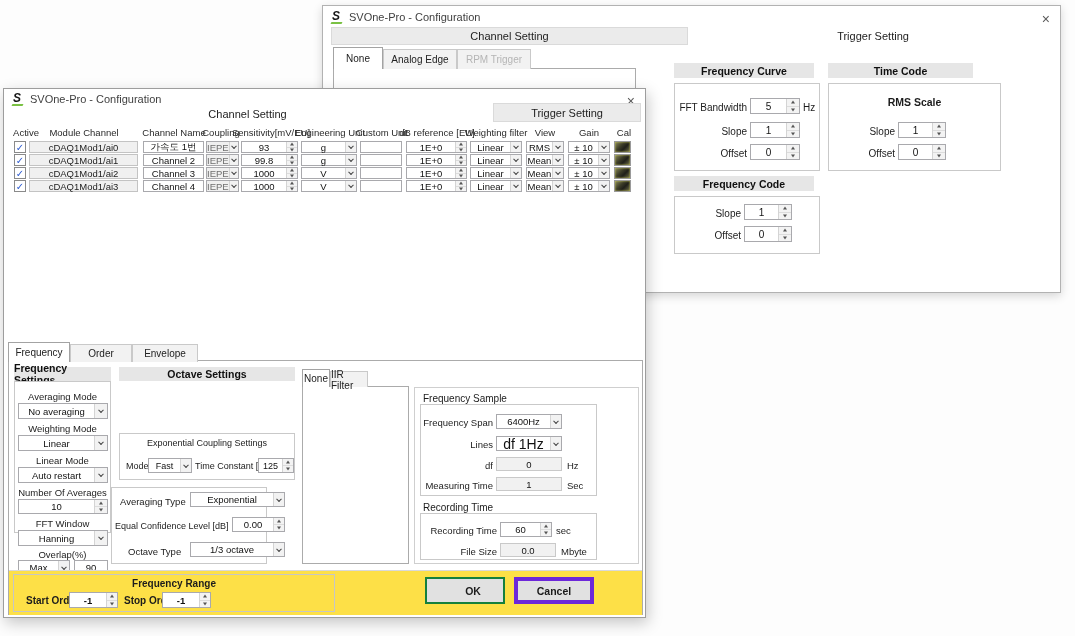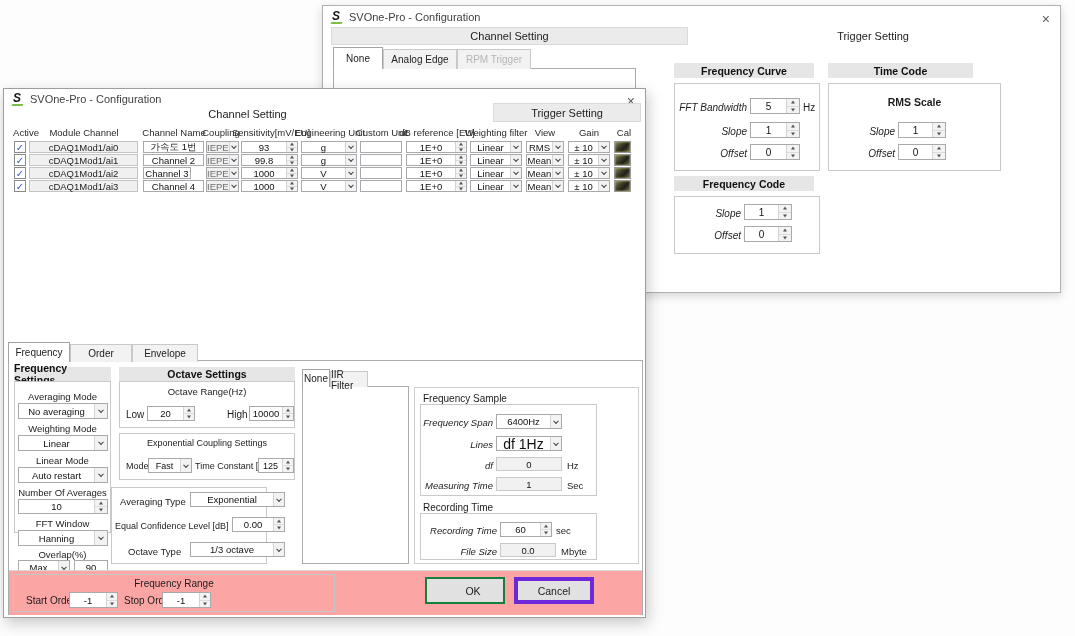--- a/index.html
+++ b/index.html
@@ -21,21 +21,21 @@
   .tabx{position:absolute;border:1px solid #c9c9c9;border-bottom:none;background:#f2f2f2;display:flex;
     align-items:center;justify-content:center;font-size:10px;color:#222;z-index:1;}
   .tabx.sel{background:#fff;border-color:#a3a3a3;z-index:3;}
   .tabx.dis{color:#b5b5b5;}
   .cbox{position:absolute;border:1px solid #ababab;background:#fff;}
   .phdr{position:absolute;background:#e6e6e6;display:flex;align-items:center;justify-content:center;
     font-size:10.5px;font-weight:bold;color:#101010;}
   .gb{position:absolute;border:1px solid #c9c9c9;background:#fff;}
   .lb{position:absolute;font-size:10px;color:#1c1c1c;white-space:nowrap;}
   .lbs{font-size:9px;}
-  .lbr{text-align:right;font-style:italic;}
+  .lbr{text-align:right;}
   .lbc{text-align:center;}
   .bold{font-weight:bold;}
   .field{position:absolute;border:1px solid #a9a9ad;background:#fff;font-size:10px;color:#111;
     display:flex;align-items:center;justify-content:center;white-space:nowrap;}
   .ro{background:#f1f1f1;border-color:#c9c9c9;}
   .cellbtn{position:absolute;border:1px solid #c3c3c3;background:#f0f0f0;font-size:9.5px;color:#222;
     display:flex;align-items:center;justify-content:center;white-space:nowrap;}
   .spinx{position:absolute;border:1px solid #a9a9ad;background:#fff;display:flex;align-items:stretch;}
   .spinx .val{flex:1;display:flex;align-items:center;justify-content:center;font-size:10px;color:#111;white-space:nowrap;}
   .sb{width:13px;display:flex;flex-direction:column;border-left:1px solid #d4d4d4;background:#f3f3f3;}
@@ -56,21 +56,21 @@
   .dd.dis .val{color:#6f6f6f;background:#efefef;}
   .cb{position:absolute;width:12px;height:12px;border:1px solid #8a8a8a;background:#fff;
     display:flex;align-items:center;justify-content:center;font-size:10px;font-weight:bold;color:#2d5bd1;}
   .th{position:absolute;top:2px;transform:translateX(-50%);font-size:9.5px;color:#2a2a2a;white-space:nowrap;}
   .trow .val,.trow .field{font-size:9.5px;}
   .cal{position:absolute;border:1px solid #9a9a9a;background:linear-gradient(135deg,#8a8a5a 0%,#3c3c28 40%,#20201a 62%,#6e6e46 100%);
     box-shadow:inset 0 0 2px #d8d860;}
   .btn{position:absolute;display:flex;align-items:center;justify-content:center;font-size:10.5px;
     color:#1b1b1b;background:#e1e1e1;border:4px solid #6d28d9;}
   .btn.primary{border:2px solid #15803d;padding-left:16px;}
-  .strip{position:absolute;background:#fca5a5;border-top:1px solid #d9d9d9;}
+  .strip{position:absolute;background:#fde047;border-top:1px solid #d9d9d9;font-weight:bold;}
   .formula{position:absolute;font-size:13px;color:#333;white-space:nowrap;letter-spacing:.2px;}
 </style>
 </head>
 <body>
 
 <div id="stage">
 
   <div class="win" id="backwin">
     <span class="logo" style="left:8px;top:6px">
         <b>S</b>
@@ -282,21 +282,21 @@
       <div class="val">± 10</div>
       <div class="ddb narrow">
                 <i class="chv"></i>
               </div>
     </div>
     <div class="cal" style="left:610px;top:0;width:17px;height:12px"></div>
   </div>
           <div class="trow abs" style="left: 0px; right: 0px; height: 13px; top: 42px;">
     <div class="cb" style="left:10px;top:0">✓</div>
     <div class="cellbtn" style="left:25px;top:0;width:109px;height:12px">cDAQ1Mod1/ai2</div>
-    <div class="field" style="left:139px;top:0;width:48px;height:12px">Channel 3</div>
+    <div class="field" style="left:139px;top:0;width:61px;height:12px">Channel 3</div>
     <div class="dd dis" style="left:202px;top:0;width:33px;height:12px">
       <div class="val">IEPE</div>
       <div class="ddb narrow">
                 <i class="chv"></i>
               </div>
     </div>
     <div class="spinx" style="left:237px;top:0;width:57px;height:12px">
       <div class="val">1000</div>
       <div class="sb narrow">
                 <div class="up"></div>
@@ -439,39 +439,20 @@
         <div class="dd" style="left:3px;top:178px;width:52px;height:15px">
           <div class="val" style="font-size:9.5px">Max</div>
           <div class="ddb narrow">
               <i class="chv"></i>
             </div>
         </div>
         <div class="field" style="left:59px;top:178px;width:34px;height:15px;font-size:9.5px">90</div>
       </div>
 
       <div class="phdr" style="left:110px;top:6px;width:176px;height:14px">Octave Settings</div>
-      <div class="gb" style="left:110px;top:20px;width:176px;height:47px">
-        <div class="lb lbc" style="left:0;top:4px;width:100%;font-size:9.5px">Octave Range(Hz)</div>
-        <div class="lb" style="left:6px;top:27px">Low</div>
-        <div class="spinx" style="left:27px;top:24px;width:48px;height:15px">
-          <div class="val" style="font-size:9.5px">20</div>
-          <div class="sb narrow">
-              <div class="up"></div>
-              <div class="dn"></div>
-            </div>
-        </div>
-        <div class="lb" style="left:107px;top:27px">High</div>
-        <div class="spinx" style="left:129px;top:24px;width:45px;height:15px">
-          <div class="val" style="font-size:9.5px">10000</div>
-          <div class="sb narrow">
-              <div class="up"></div>
-              <div class="dn"></div>
-            </div>
-        </div>
-      </div>
       <div class="gb" style="left:110px;top:72px;width:176px;height:47px">
         <div class="lb lbc" style="left:0;top:4px;width:100%;font-size:9px">Exponential Coupling Settings</div>
         <div class="lb" style="left:6px;top:27px;font-size:9px">Mode</div>
         <div class="dd" style="left:28px;top:24px;width:44px;height:15px">
           <div class="val" style="font-size:9px">Fast</div>
           <div class="ddb narrow">
               <i class="chv"></i>
             </div>
         </div>
         <div class="lb lbs" style="left:75px;top:27px">Time Constant [ms]</div>

